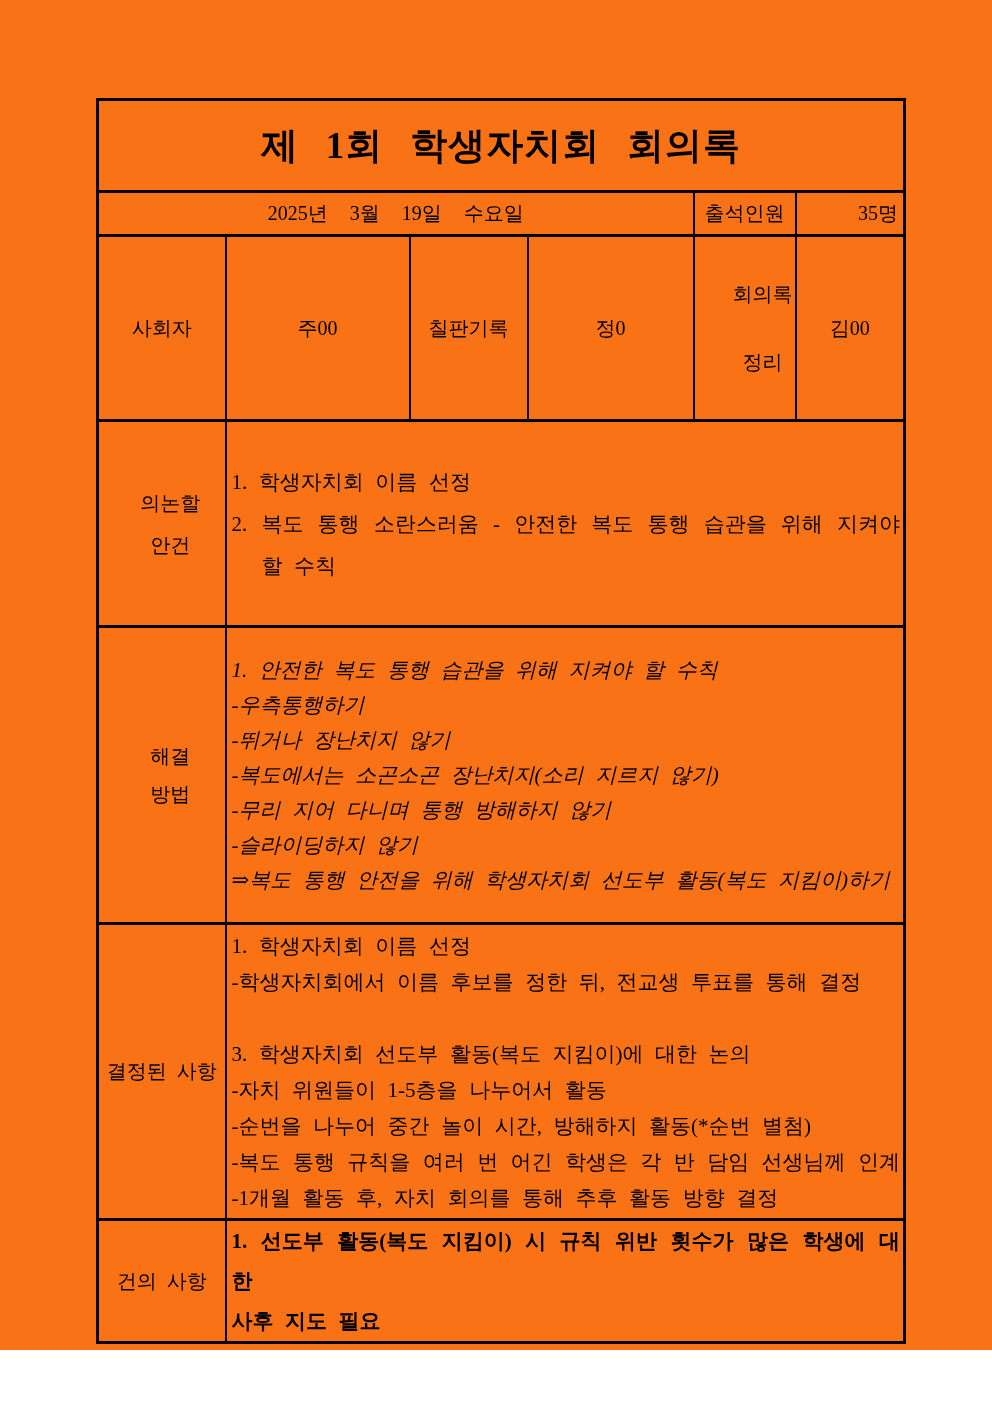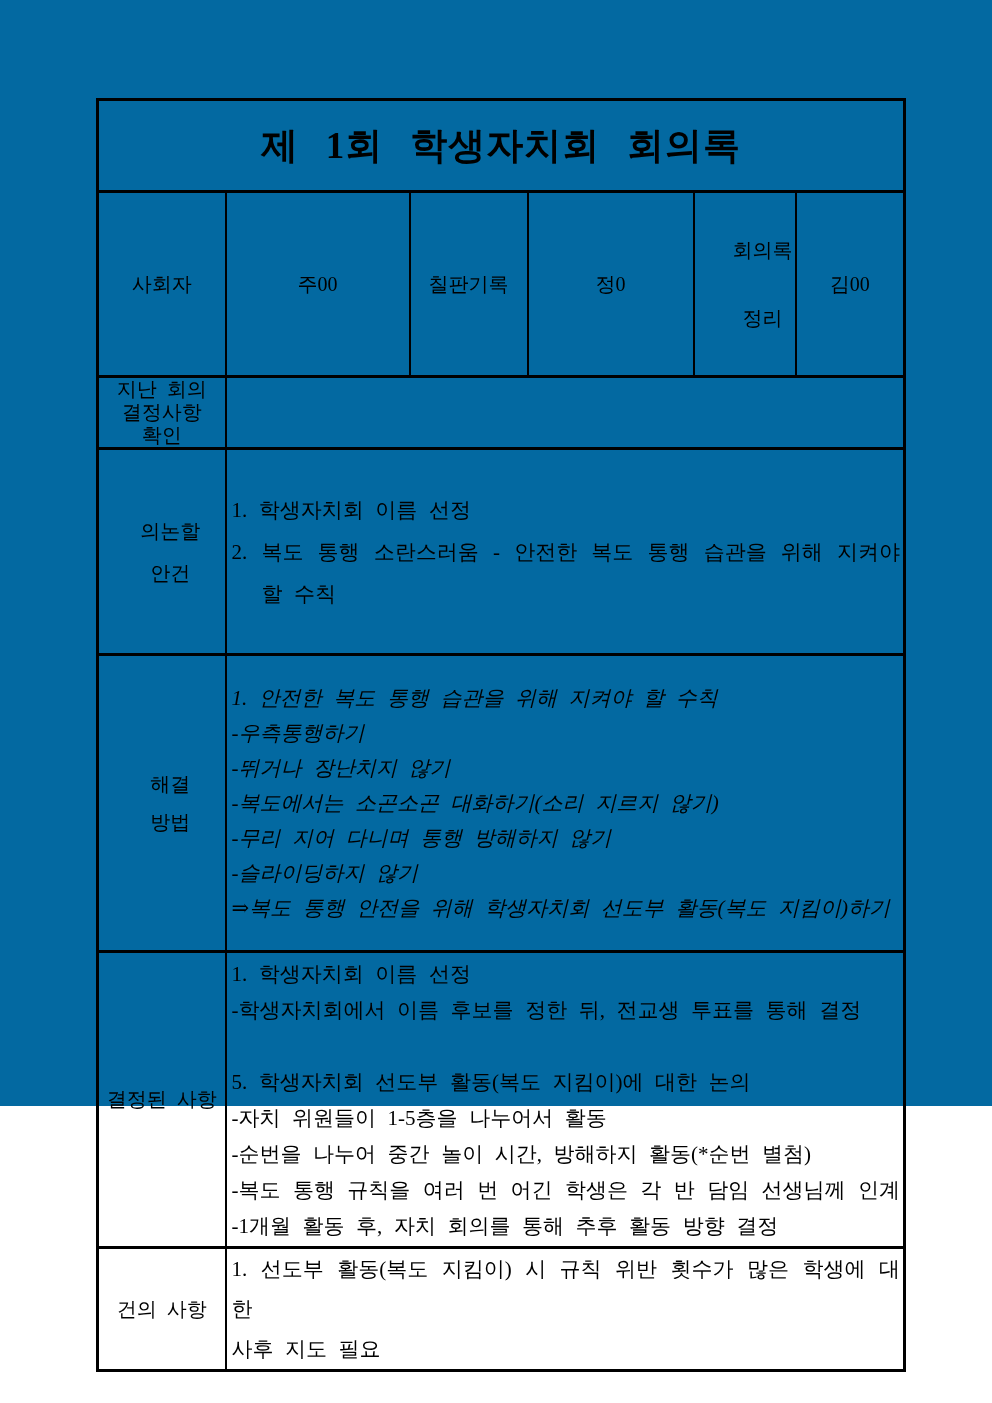--- a/index.html
+++ b/index.html
@@ -2,21 +2,21 @@
 <html><head>
 <meta charset="utf-8">
 <style>
   * { margin: 0; padding: 0; box-sizing: border-box; }
   html, body {
     width: 992px; height: 1403px;
     background: #ffffff;
     font-family: "Liberation Serif", "DejaVu Serif", serif;
     color: #000000;
   }
-  .page { position: relative; width: 992px; height: 1106px; background: #0369a1; }
+  .page { position: relative; width: 992px; height: 1350px; background: #f97316; }
 
   table.minutes {
     position: absolute;
     left: 96px; top: 98px;
     width: 807px;
     border-collapse: collapse;
     table-layout: fixed;
   }
   td {
     border-left: 2px solid #000;
@@ -71,21 +71,21 @@
     height: 100%;
   }
   .line {
     font-size: 21px;
     word-spacing: 0.3em;
     white-space: nowrap;
   }
   .lh42 .line { line-height: 42px; min-height: 42px; }
   .lh35 .line { line-height: 35px; min-height: 35px; font-style: italic; }
   .lh36 .line { line-height: 36px; min-height: 36px; }
-  .lh40 .line { line-height: 40px; min-height: 40px; }
+  .lh40 .line { line-height: 40px; min-height: 40px; font-weight: bold; }
   .line.just {
     white-space: normal;
     text-align: justify;
     text-align-last: justify;
   }
   .line.ind { padding-left: 30px; }
 </style>
 </head>
 <body>
 
@@ -100,41 +100,38 @@
       <col style="width:109px">
     </colgroup>
 
     <tbody>
         <tr class="r-title">
       <td colspan="6">
         <div class="title">제 1회 학생자치회 회의록</div>
       </td>
     </tr>
 
+    <tr class="r-date">
+      <td colspan="4" class="meta">2025년  3월  19일  수요일</td>
+      <td class="meta">출석인원</td>
+      <td class="meta right">35명</td>
+    </tr>
 
     <tr class="r-people">
       <td class="meta">사회자</td>
       <td class="meta">주00</td>
       <td class="meta">칠판기록</td>
       <td class="meta">정0</td>
       <td class="meta">
         <div class="tight">회의록</div>
         <div class="tight">정리</div>
       </td>
       <td class="meta">김00</td>
     </tr>
 
-    <tr class="r-prev">
-      <td class="label-cell">
-        <div>지난 회의</div>
-        <div>결정사항</div>
-        <div>확인</div>
-      </td>
-      <td colspan="5" class="content-cell"></td>
-    </tr>
 
     <tr class="r-agenda">
       <td class="label-cell wide">
         <div>의논할</div>
         <div style="height:18px"></div>
         <div>안건</div>
       </td>
       <td colspan="5" class="content-cell">
         <div class="content-inner lh42">
           <div class="line">1. 학생자치회 이름 선정</div>
@@ -148,38 +145,38 @@
       <td class="label-cell wide">
         <div>해결</div>
         <div style="height:14px"></div>
         <div>방법</div>
       </td>
       <td colspan="5" class="content-cell">
         <div class="content-inner lh35">
           <div class="line">1. 안전한 복도 통행 습관을 위해 지켜야 할 수칙</div>
           <div class="line">-우측통행하기</div>
           <div class="line">-뛰거나 장난치지 않기</div>
-          <div class="line">-복도에서는 소곤소곤 대화하기(소리 지르지 않기)</div>
+          <div class="line">-복도에서는 소곤소곤 장난치지(소리 지르지 않기)</div>
           <div class="line">-무리 지어 다니며 통행 방해하지 않기</div>
           <div class="line">-슬라이딩하지 않기</div>
           <div class="line">⇒복도 통행 안전을 위해 학생자치회 선도부 활동(복도 지킴이)하기</div>
         </div>
       </td>
     </tr>
 
     <tr class="r-decided">
       <td class="label-cell">
         <div>결정된 사항</div>
       </td>
       <td colspan="5" class="content-cell">
         <div class="content-inner lh36">
           <div class="line">1. 학생자치회 이름 선정</div>
           <div class="line">-학생자치회에서 이름 후보를 정한 뒤, 전교생 투표를 통해 결정</div>
           <div class="line"></div>
-          <div class="line">5. 학생자치회 선도부 활동(복도 지킴이)에 대한 논의</div>
+          <div class="line">3. 학생자치회 선도부 활동(복도 지킴이)에 대한 논의</div>
           <div class="line">-자치 위원들이 1-5층을 나누어서 활동</div>
           <div class="line">-순번을 나누어 중간 놀이 시간, 방해하지 활동(*순번 별첨)</div>
           <div class="line just">-복도 통행 규칙을 여러 번 어긴 학생은 각 반 담임 선생님께 인계</div>
           <div class="line">-1개월 활동 후, 자치 회의를 통해 추후 활동 방향 결정</div>
         </div>
       </td>
     </tr>
 
     <tr class="r-suggest">
       <td class="label-cell">

